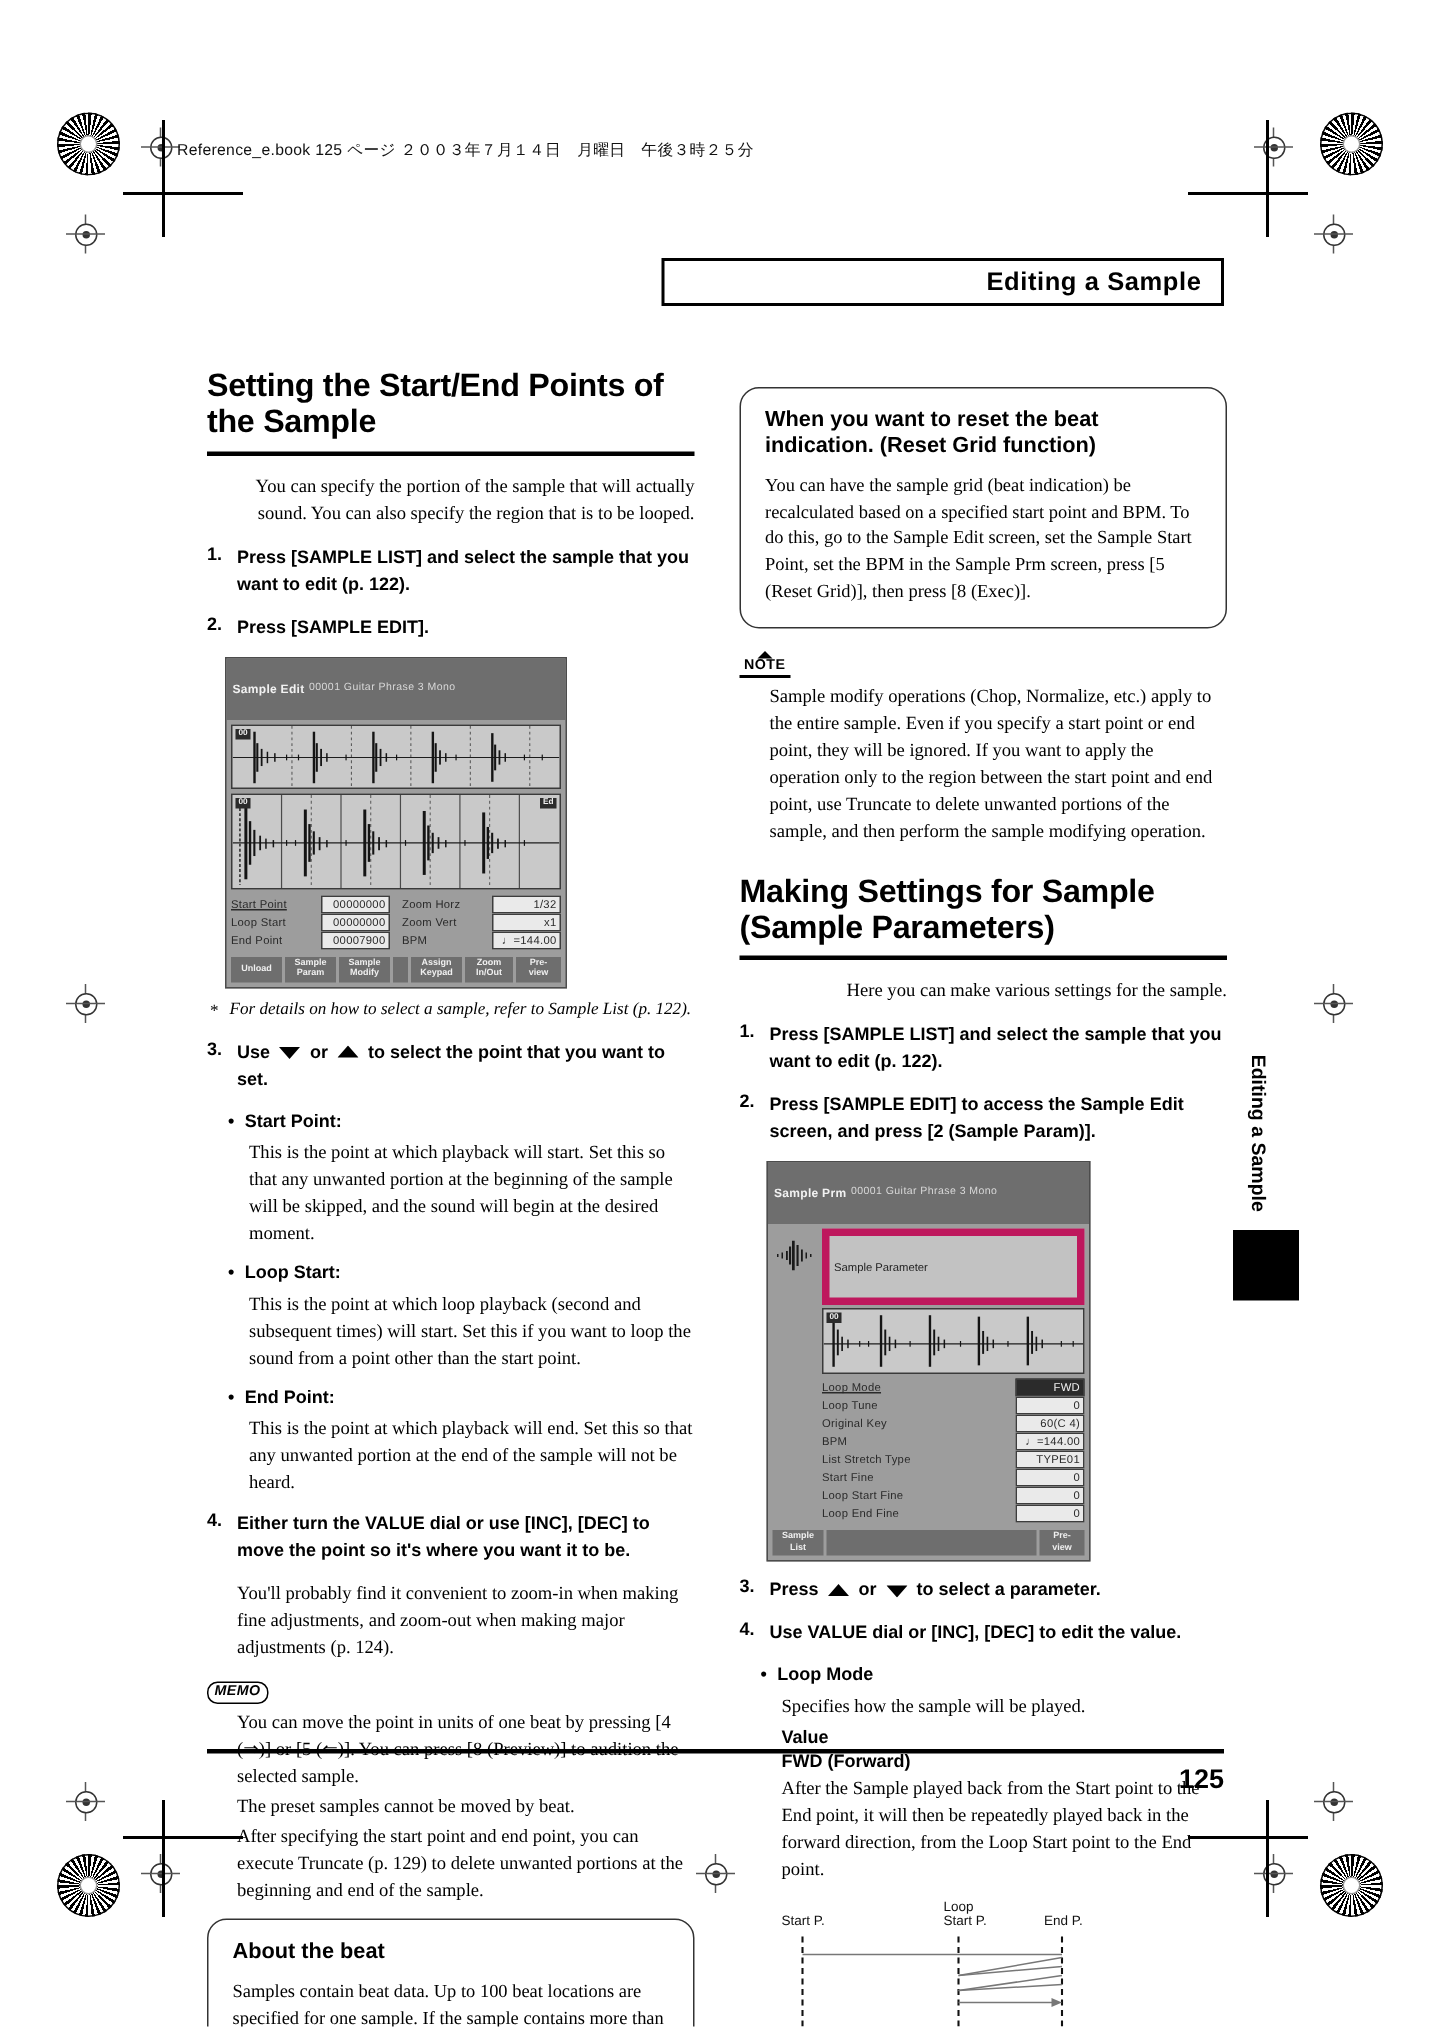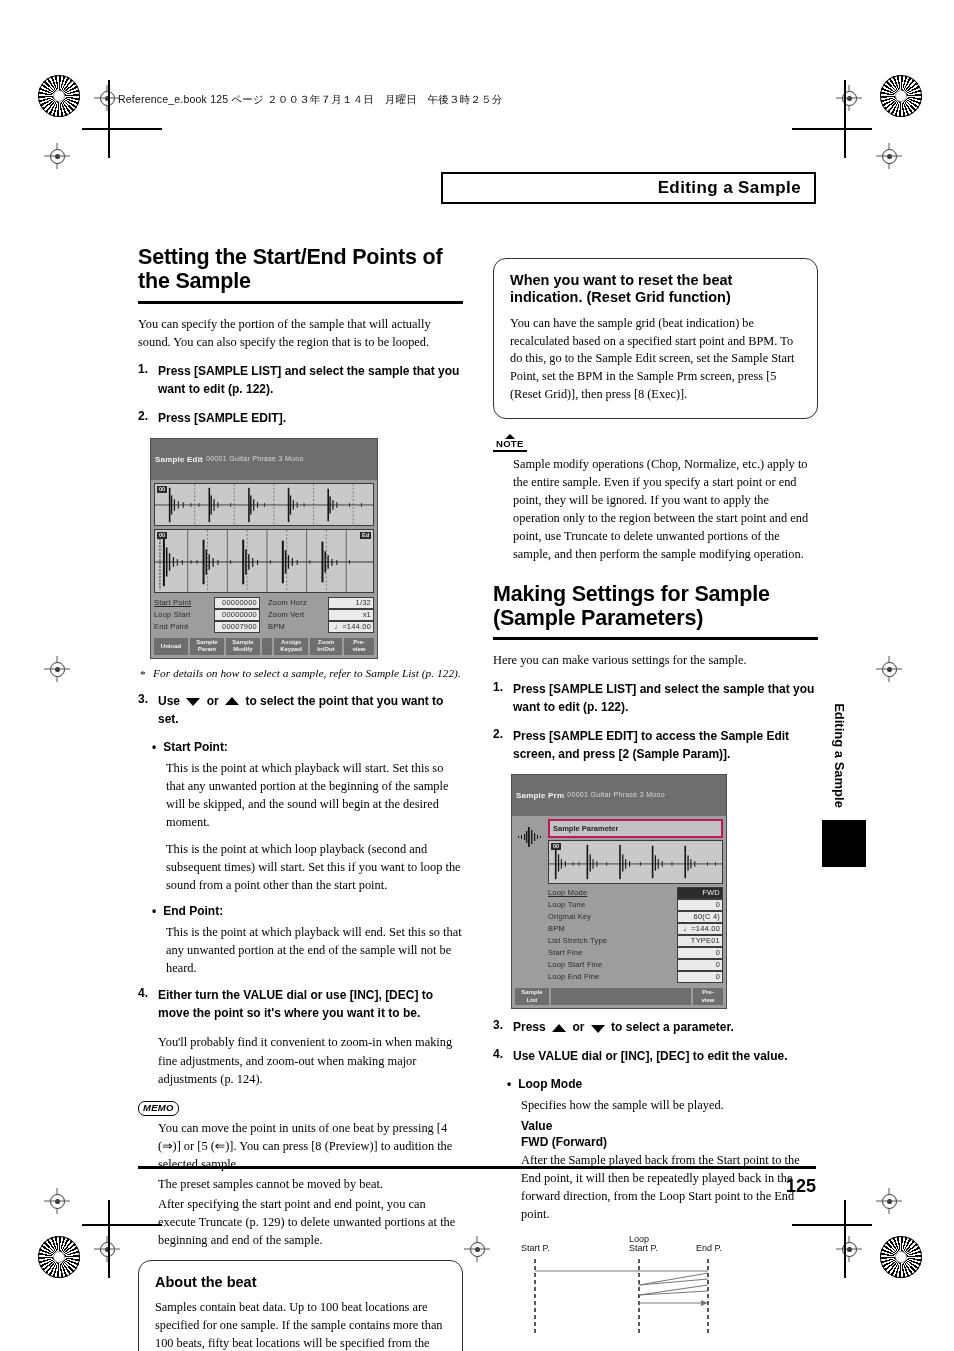--- a/index.html
+++ b/index.html
@@ -66,21 +66,21 @@
   .col-right { left:493px; }
 
   .h1 {
     font-family:"Liberation Sans", sans-serif;
     font-weight:bold; font-size:21.5px; line-height:1.13;
     letter-spacing:-0.2px; margin:0 0 7px 0; color:#000;
   }
   .h1rule { border-bottom:3.2px solid #000; margin-bottom:11px; }
 
   p.body {
-    font-size:12.4px; line-height:1.46; margin:0 0 11px 0; color:#000;
+    font-size:12.4px; line-height:1.46; margin:0 0 11px 0; color:#000;text-align:right;
   }
 
   
   .step { display:flex; margin:0 0 11px 0; }
   .step .num {
     font-family:"Liberation Sans", sans-serif;
     font-weight:bold; font-size:12px; width:20px; flex:0 0 20px;
   }
   .step .txt {
     font-family:"Liberation Sans", sans-serif;
@@ -467,20 +467,21 @@
       <svg class="arrow" width="14" height="9" viewBox="0 0 14 9">
           <polygon points="0,8 14,8 7,0" fill="#000"></polygon>
         </svg>
       <span>to select the point that you want to set.</span>
     </div>
   </div>
 
   <div class="bullet">Start Point:</div>
   <p class="subpara">This is the point at which playback will start. Set this so that any unwanted portion at the beginning of the sample will be skipped, and the sound will begin at the desired moment.</p>
 
+  <div class="bullet">Loop Start:</div>
   <p class="subpara">This is the point at which loop playback (second and subsequent times) will start. Set this if you want to loop the sound from a point other than the start point.</p>
 
   <div class="bullet">End Point:</div>
   <p class="subpara">This is the point at which playback will end. Set this so that any unwanted portion at the end of the sample will not be heard.</p>
 
   <div class="step">
     <div class="num">4.</div>
     <div class="txt">Either turn the VALUE dial or use [INC], [DEC] to move the point so it's where you want it to be.</div>
   </div>
   <p class="indentpara">You'll probably find it convenient to zoom-in when making fine adjustments, and zoom-out when making major adjustments (p. 124).</p>
@@ -547,21 +548,21 @@
               <rect x="17" y="6" width="1.2" height="8"></rect>
             <rect x="4" y="8" width="1" height="4"></rect>
               <rect x="20" y="8" width="1" height="4"></rect>
             <rect x="1" y="9" width="1" height="2"></rect>
               <rect x="23" y="9" width="1" height="2"></rect>
           </g>
         </svg>
       </div>
 
       <div style="flex:1;">
-        <div style="background:#c2c2c2;border:2px solid #be185d;font-size:7.5px;font-weight:bold;padding:3px 3px;color:#222;">
+        <div style="background:#c2c2c2;border:5px solid #be185d;font-size:7.5px;font-weight:normal;padding:16px 3px;color:#222;">
           <span>Sample Parameter</span>
         </div>
 
         <div class="wave-box" style="height:44px; margin-top:2px;">
           <svg class="wave-svg" viewBox="0 0 175 44" preserveAspectRatio="none">
             <line x1="0" y1="24" x2="175" y2="24" stroke="#1c1c1c" stroke-width="0.8"></line>
             <g fill="#141414">
               <rect x="6" y="4" width="1.6" height="36"></rect>
                 <rect x="9" y="14" width="1.3" height="18"></rect>
               <rect x="12" y="19" width="1.1" height="10"></rect>

